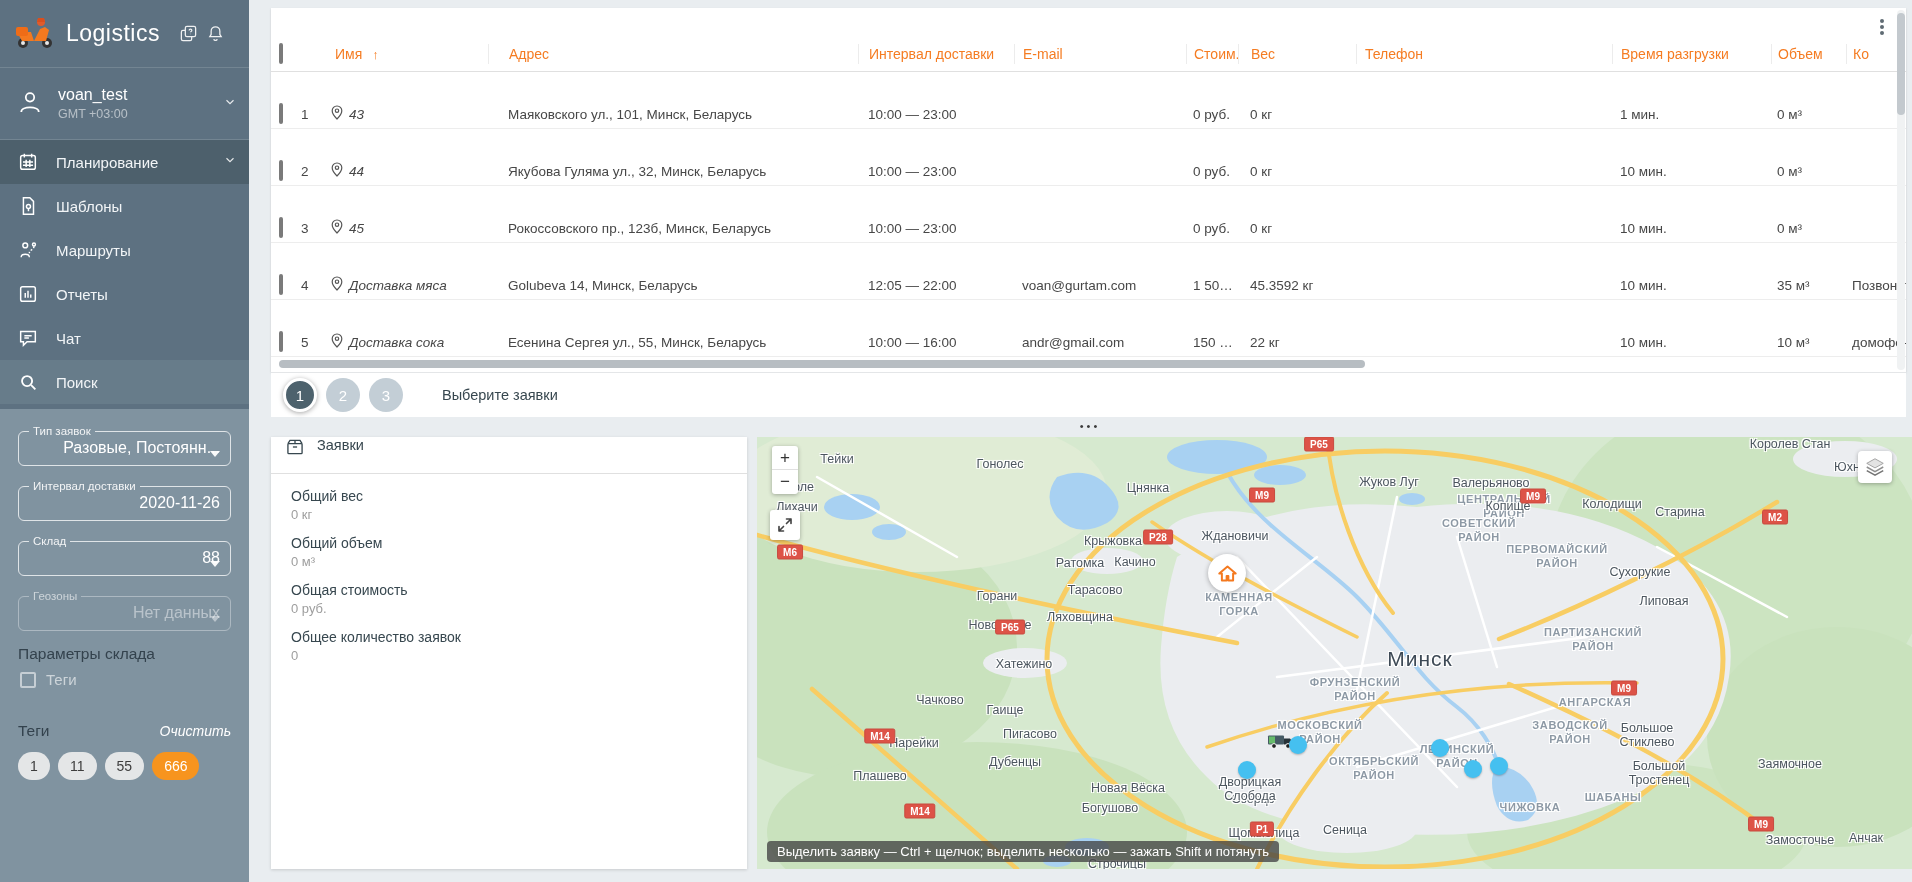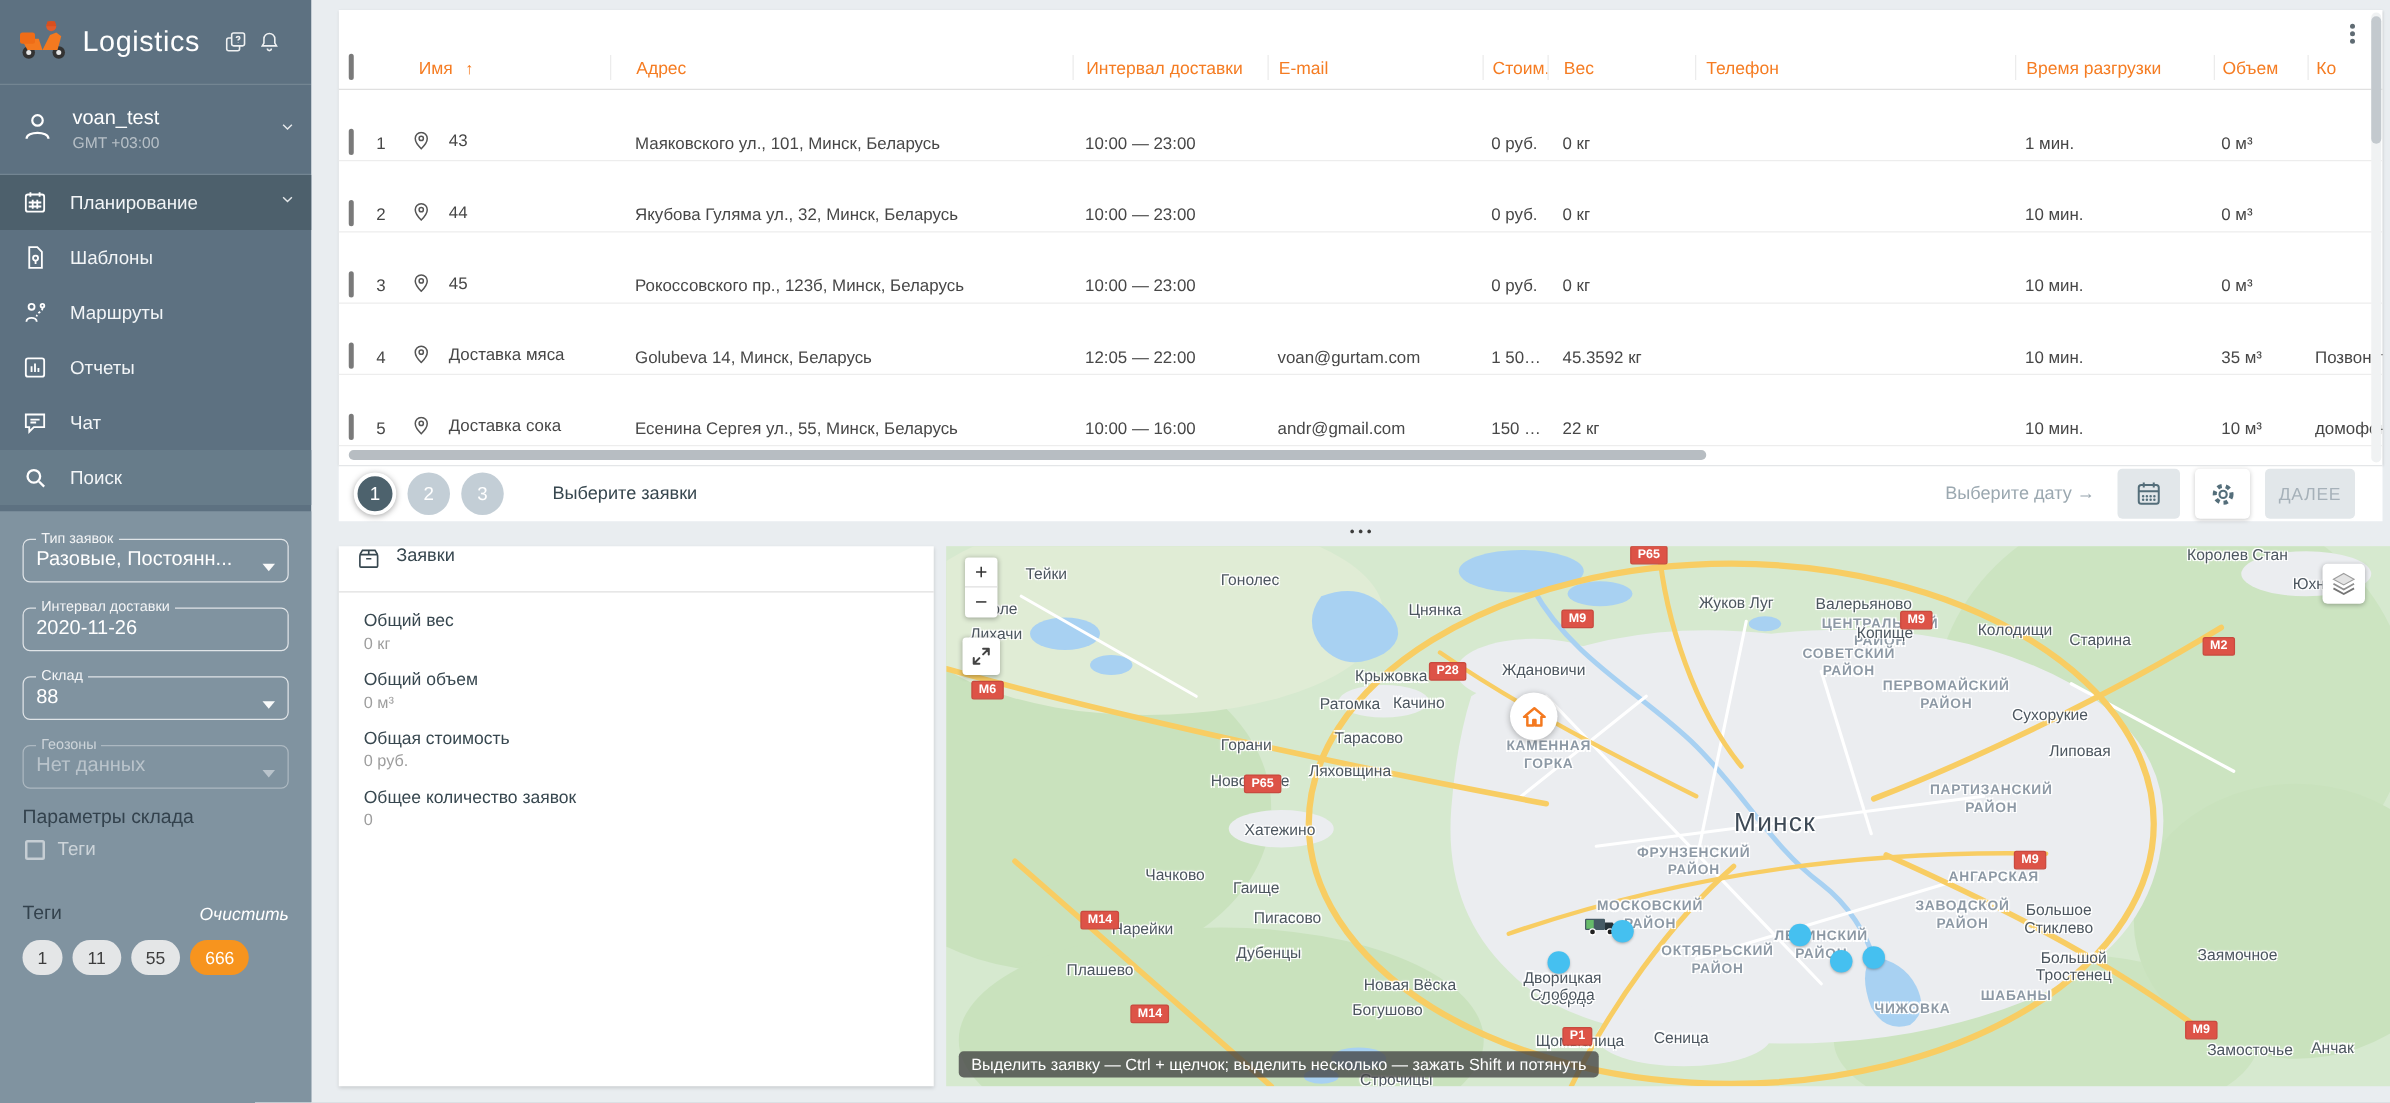--- a/index.html
+++ b/index.html
@@ -18,21 +18,21 @@
   .row-chevron{position:absolute;right:12px;top:50%;transform:translateY(-50%);opacity:.85;}
   .menu{display:block;}
   .menu-item{position:relative;height:44px;display:flex;align-items:center;padding-left:16px;cursor:pointer;}
   .menu-item .mi-label{margin-left:16px;font-size:15px;color:#f2f5f7;}
   .menu-item.active{background:#4d606c;}
   .menu-item.search{background:#677c8a;}
   .mi-icon{width:24px;height:24px;display:inline-flex;align-items:center;justify-content:center;}
   .filters{background:#8093a0;padding:16px 18px 0 18px;position:absolute;top:409px;bottom:0;left:0;right:0;}
   fieldset.fld{border:1px solid rgba(255,255,255,.75);border-radius:6px;margin:0 0 14px 0;padding:2px 10px 8px 10px;position:relative;}
   fieldset.fld legend{font-size:11.5px;padding:0 4px;color:rgba(255,255,255,.9);}
-  .fld-value{font-size:16px;color:#fff;white-space:nowrap;overflow:hidden;}
+  .fld-value{font-size:16px;color:#fff;white-space:nowrap;overflow:hidden;text-align:right;}
   .fld .caret{position:absolute;right:10px;top:50%;width:0;height:0;border-left:5px solid transparent;border-right:5px solid transparent;border-top:6px solid rgba(255,255,255,.95);}
   fieldset.fld.disabled{border-color:rgba(255,255,255,.35);}
   fieldset.fld.disabled legend{color:rgba(255,255,255,.6);}
   fieldset.fld.disabled .fld-value{color:rgba(255,255,255,.45);}
   fieldset.fld.disabled .caret{border-top-color:rgba(255,255,255,.45);}
   .params-title{color:#33424d;font-size:15.5px;margin:12px 0 8px 0;}
   .tags-check{display:flex;align-items:center;gap:10px;margin-left:2px;color:rgba(255,255,255,.6);font-size:15px;}
   .cb{width:16px;height:16px;border:2px solid rgba(255,255,255,.55);border-radius:2px;background:transparent;}
   .tags-head{display:flex;justify-content:space-between;align-items:center;margin-top:34px;}
   .tags-title{color:#33424d;font-size:15.5px;}
@@ -47,21 +47,21 @@
   .thead-row{height:36px;border-bottom:1px solid #e0e0e0;}
   .th{color:#f57c22;font-size:14px;white-space:nowrap;overflow:hidden;border-left:1px solid #ececec;height:20px;line-height:20px;}
   .th.nodiv{border-left:none;}
   .sort-arrow{margin-left:10px;font-size:13px;}
   .trow{height:29px;border-bottom:1px solid #ededed;cursor:pointer;}
   .td{color:#474747;font-size:13.5px;white-space:nowrap;overflow:hidden;}
   .td.ellip{text-overflow:ellipsis;}
   .cell-pad6{padding-left:6px;}.cell-pad8{padding-left:8px;}.cell-pad10{padding-left:10px;}
   .cell-pad12{padding-left:12px;}.cell-pad20{padding-left:20px;}.cell-pad7{padding-left:7px;}
   .row-cb{margin-left:8px;width:15px;height:15px;border:2px solid #7a7a7a;border-radius:2px;background:#fff;cursor:pointer;}
-  .name-cell{display:flex;gap:16px;padding-left:4px;}
+  .name-cell{display:flex;align-items:center;gap:6px;padding-left:4px;font-style:italic;}
   .kebab{position:absolute;right:16px;top:10px;width:16px;height:18px;display:flex;flex-direction:column;align-items:center;justify-content:center;gap:2px;cursor:pointer;}
   .kebab i{width:4px;height:4px;border-radius:50%;background:#5f6b73;}
   .vscroll{position:absolute;right:1px;top:2px;bottom:2px;width:8px;background:#f0f2f3;border-radius:4px;}
   .vscroll .thumb{position:absolute;top:3px;left:0;width:8px;height:102px;background:#c3c9ce;border-radius:4px;cursor:pointer;}
   .hscroll{position:absolute;left:8px;bottom:4px;width:1086px;height:8px;background:#b7bdc2;border-radius:4px;cursor:pointer;}
 
   
   .stepper-bar{position:absolute;left:271px;top:372px;width:1635px;height:45px;background:#fff;border-top:1px solid #e4e6e8;display:flex;align-items:center;padding:0 22px 0 12px;}
   .step{width:34px;height:34px;border-radius:50%;background:#c3ced6;color:#fff;font-size:15px;display:flex;align-items:center;justify-content:center;margin-right:9px;cursor:pointer;flex:0 0 auto;}
   .step.active{background:#4d626d;border:3px solid #fff;box-shadow:0 1px 5px rgba(0,0,0,.35);}
@@ -392,37 +392,20 @@
     <div class="hscroll"></div>
   </section>
 
   <section class="stepper-bar">
     <span id="steps" style="display:flex;align-items:center;">
         <span class="step active">1</span>
         <span class="step">2</span>
         <span class="step">3</span>
       </span>
     <span class="step-label">Выберите заявки</span>
-    <span class="stepper-right">
-      <span class="date-hint">Выберите дату →</span>
-      <span class="icon-btn">
-        <svg width="24" height="24" viewBox="0 0 24 24" fill="none" stroke="currentColor" stroke-width="1.6">
-          <rect x="4" y="5" width="16" height="15" rx="2"></rect>
-            <path d="M8 3v4M16 3v4M4 10h16"></path>
-          <path d="M7.5 14h.01M10.5 14h.01M13.5 14h.01M16.5 14h.01M7.5 16.8h.01M10.5 16.8h.01M13.5 16.8h.01M16.5 16.8h.01" stroke-width="2" stroke-linecap="round"></path>
-        </svg>
-      </span>
-      <span class="icon-btn white">
-        <svg width="23" height="23" viewBox="0 0 24 24" fill="none" stroke="currentColor">
-          <circle cx="12" cy="12" r="7" stroke-width="3.4" stroke-dasharray="3.6 3.4"></circle>
-          <circle cx="12" cy="12" r="3" stroke-width="1.8"></circle>
-        </svg>
-      </span>
-      <span class="next-btn">ДАЛЕЕ</span>
-    </span>
   </section>
 
   <div class="split-dots">•••</div>
 
   <section class="orders-panel">
     <div class="orders-head">
       <span>
         <svg width="20" height="20" viewBox="0 0 24 24" fill="none" stroke="#37474f" stroke-width="1.6">
           <rect x="3.5" y="8" width="17" height="12" rx="1"></rect>
           <path d="M3.5 8l2.5-4h12l2.5 4M12 4v4"></path>

